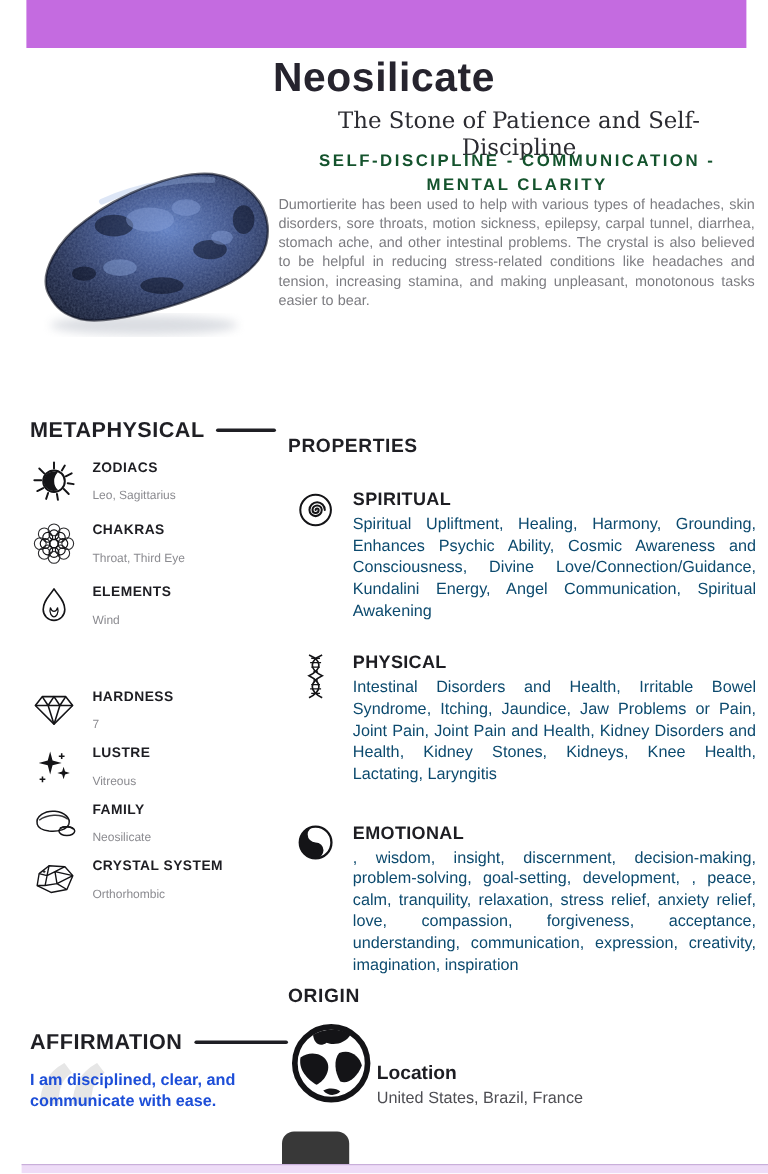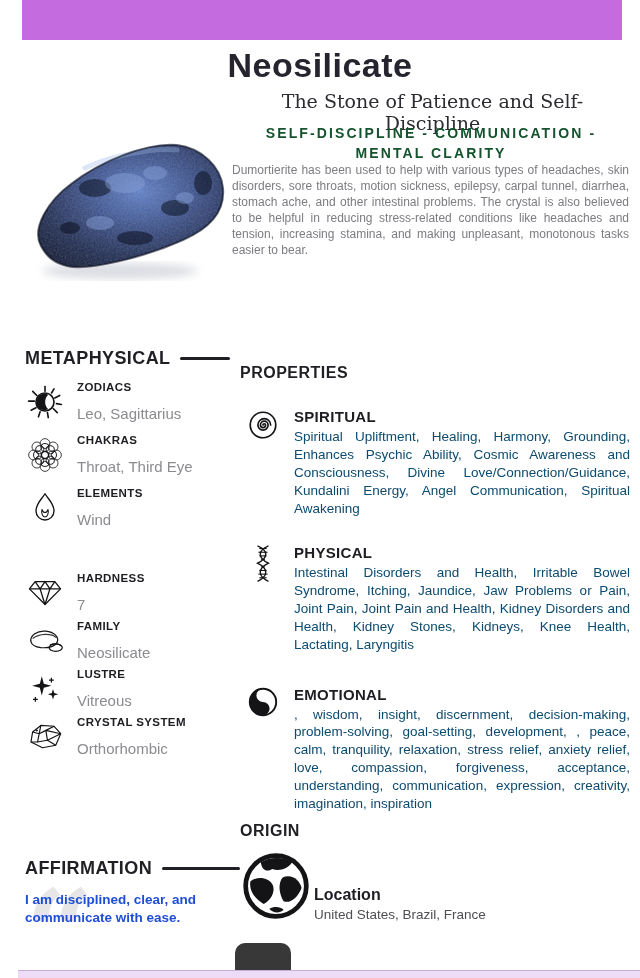--- a/index.html
+++ b/index.html
@@ -18,21 +18,21 @@
   .sec-head{display:flex;align-items:center;gap:10px;font-size:18px;font-weight:800;
             color:#1f1f24;letter-spacing:.4px;}
   .sec-head .rule{flex:1;height:3px;background:#1f1f24;border-radius:2px;}
   .leftcol{position:absolute;left:25px;width:205px;}
   .meta{top:348px;} .mineral{top:556px;} .affirm{top:858px;}
   .item{display:flex;align-items:center;gap:12px;min-height:40px;}
   .meta .item{margin-top:12px;} .meta .item:first-of-type{margin-top:20px;}
   .mineral .item{margin-top:7px;} .mineral .item:first-of-type{margin-top:16px;}
   .ic{width:40px;flex:0 0 40px;display:flex;justify-content:center;align-items:center;}
   .item-label{font-size:11.5px;font-weight:700;color:#1d1d22;letter-spacing:.4px;}
-  .item-value{font-size:15px;color:#8b8b90;margin-top:12px;}
+  .item-value{font-size:10px;color:#8b8b90;margin-top:12px;}
   .affirm{width:215px;}
   .affirm .quote{position:absolute;left:0;top:16px;font-family:"DejaVu Serif",serif;
                  font-size:120px;line-height:1;color:#e6e6e6;font-weight:700;z-index:0;}
   .affirm-text{position:relative;z-index:1;margin-top:12px;font-size:13.5px;font-weight:700;
                color:#1d4ed8;line-height:1.35;}
   .rightcol{position:absolute;left:240px;top:364px;width:390px;}
   .props-head{font-size:16px;font-weight:800;color:#1f1f24;letter-spacing:.5px;}
   .psec{display:flex;gap:8px;margin-top:26px;}
   .psec .pic{width:46px;flex:0 0 46px;display:flex;justify-content:center;}
   .psec-label{font-size:15px;font-weight:800;color:#1d1d22;letter-spacing:.3px;}
@@ -187,45 +187,45 @@
         </svg>
       </span>
       <span>
         <div class="item-label">HARDNESS</div>
         <div class="item-value">7</div>
       </span>
     </div>
 
     <div class="item">
       <span class="ic">
+        <svg viewBox="0 0 40 40" width="32" height="32">
+          <path d="M16,4 L18.5,13.5 L28,16 L18.5,18.5 L16,28 L13.5,18.5 L4,16 L13.5,13.5 Z" fill="#141417"></path>
+          <path d="M30,20 L31.5,25 L36.5,26.5 L31.5,28 L30,33 L28.5,28 L23.5,26.5 L28.5,25 Z" fill="#141417"></path>
+          <path d="M28,6 l0,6 M25,9 l6,0" stroke="#141417" stroke-width="1.6"></path>
+          <path d="M8,30 l0,6 M5,33 l6,0" stroke="#141417" stroke-width="1.6"></path>
+        </svg>
+      </span>
+      <span>
+        <div class="item-label">LUSTRE</div>
+        <div class="item-value">Vitreous</div>
+      </span>
+    </div>
+
+    <div class="item">
+      <span class="ic">
         <svg viewBox="0 0 46 34" width="38" height="28" fill="none" stroke="#141417" stroke-width="1.5">
           <path d="M6,18 C4,10 14,4 24,5 C34,6 40,12 38,18 C36,23 28,26 18,25 C10,24 7,22 6,18 Z"></path>
           <path d="M8,14 C16,8 30,7 37,13" opacity="0.85"></path>
           <ellipse cx="36" cy="25" rx="8" ry="4.5"></ellipse>
           <path d="M29,22 C33,20 40,20 43,23"></path>
         </svg>
       </span>
       <span>
         <div class="item-label">FAMILY</div>
         <div class="item-value">Neosilicate</div>
-      </span>
-    </div>
-
-    <div class="item">
-      <span class="ic">
-        <svg viewBox="0 0 40 40" width="32" height="32">
-          <path d="M16,4 L18.5,13.5 L28,16 L18.5,18.5 L16,28 L13.5,18.5 L4,16 L13.5,13.5 Z" fill="#141417"></path>
-          <path d="M30,20 L31.5,25 L36.5,26.5 L31.5,28 L30,33 L28.5,28 L23.5,26.5 L28.5,25 Z" fill="#141417"></path>
-          <path d="M28,6 l0,6 M25,9 l6,0" stroke="#141417" stroke-width="1.6"></path>
-          <path d="M8,30 l0,6 M5,33 l6,0" stroke="#141417" stroke-width="1.6"></path>
-        </svg>
-      </span>
-      <span>
-        <div class="item-label">LUSTRE</div>
-        <div class="item-value">Vitreous</div>
       </span>
     </div>
 
     <div class="item">
       <span class="ic">
         <svg viewBox="0 0 46 36" width="38" height="30" fill="none" stroke="#141417" stroke-width="1.4" stroke-linejoin="round">
           <path d="M8,12 L18,4 L34,5 L42,14 L36,28 L20,31 L6,24 Z"></path>
           <path d="M8,12 L16,14 M18,4 L16,14 M16,14 L24,10 L34,5 M16,14 L14,24 M6,24 L14,24 M14,24 L26,22 L36,28 M24,10 L26,22 M24,10 L42,14 M26,22 L42,14"></path>
           <path d="M13,8.5 l0,3 M11.5,10 l3,0" stroke-width="1"></path>
         </svg>

